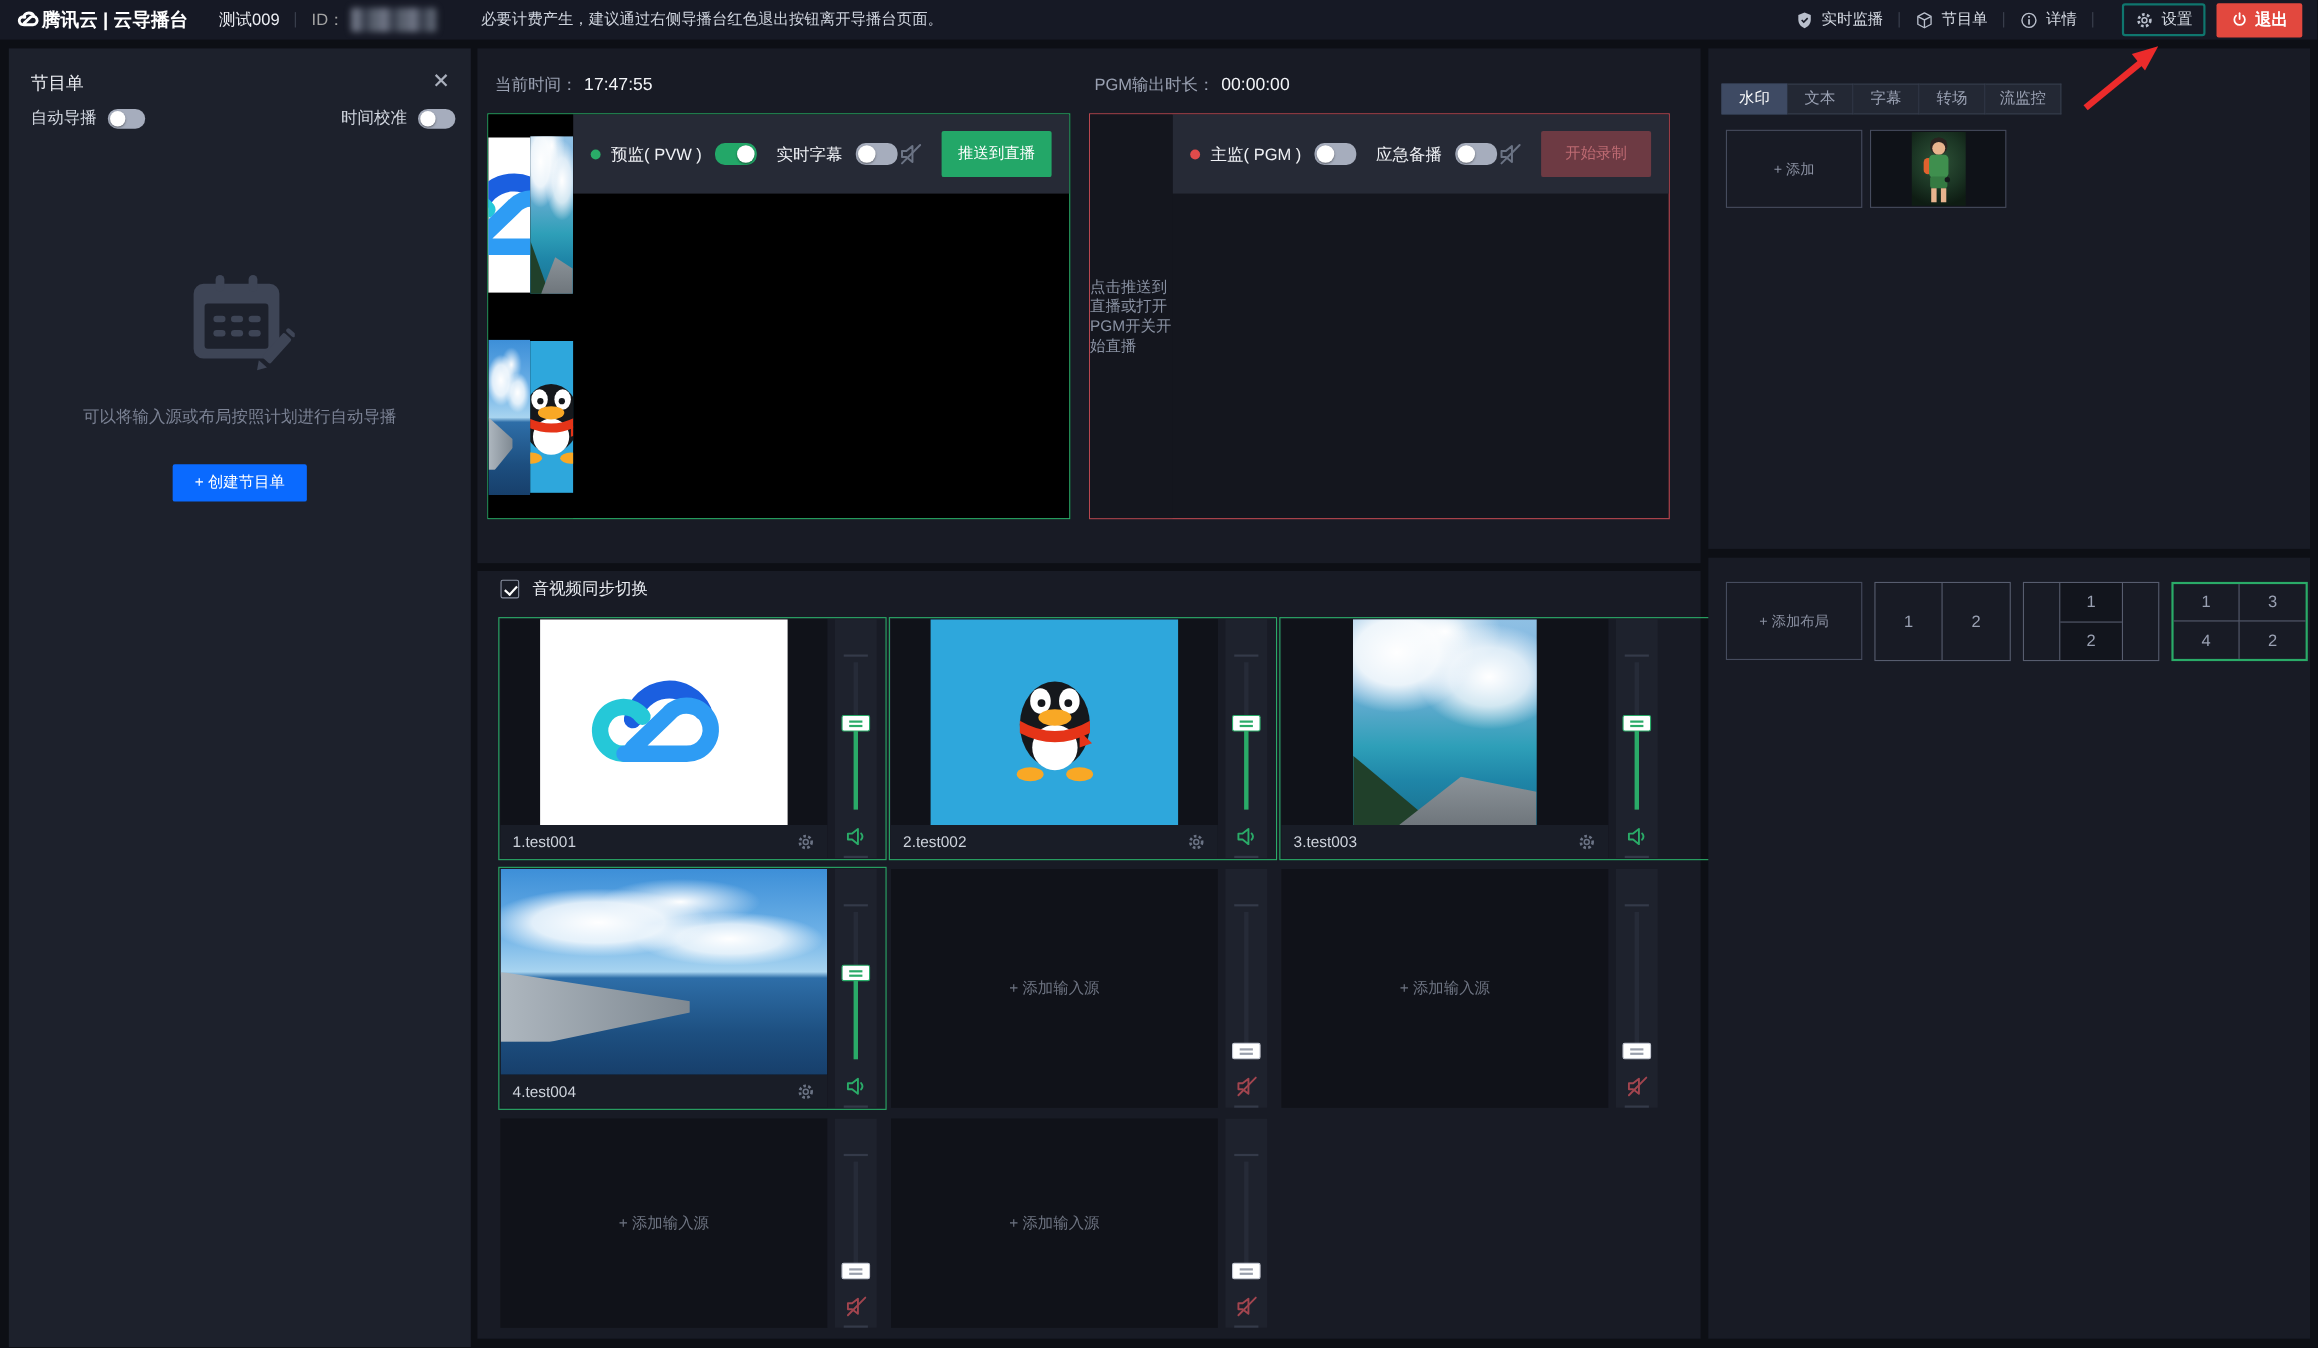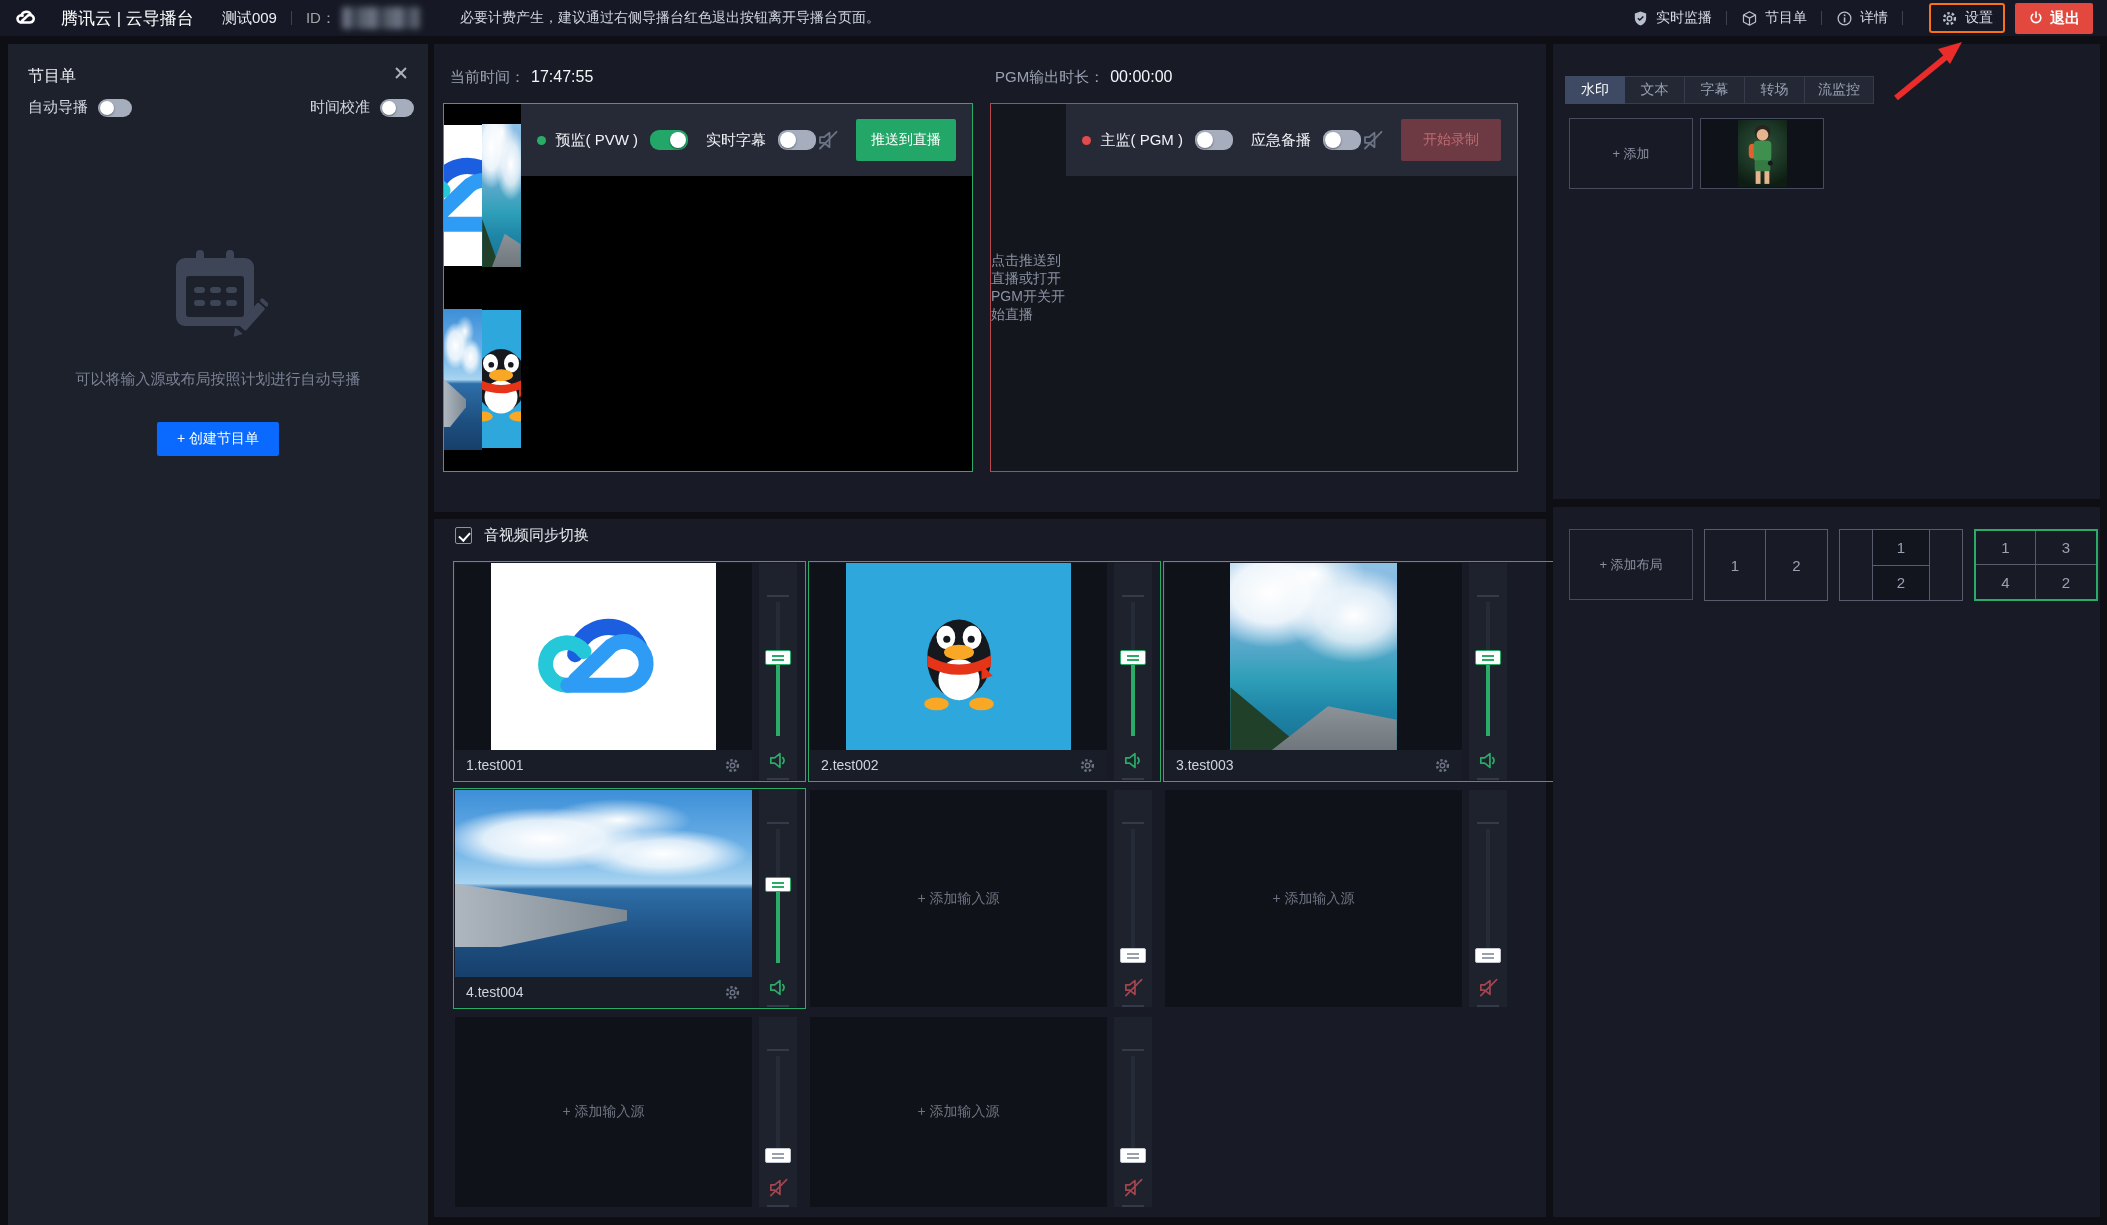--- a/index.html
+++ b/index.html
@@ -3,33 +3,33 @@
 <meta charset="utf-8">
 <style>
   html,body{margin:0;padding:0;background:#0d0f15;}
   *{box-sizing:border-box;}
   .stage{position:relative;width:2107px;height:1225px;background:#0d0f15;overflow:hidden;
     font-family:"Liberation Sans","DejaVu Sans",sans-serif;color:#e8ebf0;}
 
   
   .topbar{position:absolute;left:0;top:0;width:2107px;height:36px;background:#161925;
     display:flex;align-items:center;padding:0 14px;}
-  .brand{display:flex;align-items:center;gap:23px;font-size:17px;font-weight:normal;color:#fff;white-space:nowrap;}
+  .brand{display:flex;align-items:center;gap:0;font-size:17px;font-weight:bold;color:#fff;white-space:nowrap;}
   .brand svg{width:24px;height:24px;}
   .studio{font-size:15px;color:#eceef3;margin-left:28px;white-space:nowrap;}
   .tb-sep{width:1px;height:14px;background:#3c4250;margin:0 14px;flex:none;}
   .id-label{font-size:15px;color:#a3a3a3;white-space:nowrap;}
   .id-blur{width:78px;height:22px;margin-left:6px;border-radius:2px;filter:blur(3px);
     background:repeating-linear-gradient(90deg,#6a7080 0 9px,#3a404e 9px 17px,#59606e 17px 26px),
                repeating-linear-gradient(0deg,rgba(255,255,255,.15) 0 6px,rgba(0,0,0,.3) 6px 12px);}
   .warning{font-size:14px;color:#cfd4de;margin-left:40px;white-space:nowrap;}
   .tb-right{margin-left:auto;display:flex;align-items:center;}
   .tb-item{display:flex;align-items:center;gap:7px;font-size:14px;color:#d6dbe4;white-space:nowrap;cursor:pointer;}
   .tb-item svg{width:17px;height:17px;color:#b9bfcc;flex:none;}
-  .settings-box{border:2px solid #f97316;border-radius:3px;padding:4px 10px;margin:0 10px 0 12px;}
+  .settings-box{border:2px solid #0f766e;border-radius:3px;padding:4px 10px;margin:0 10px 0 12px;}
   .exit-btn{background:#e2483e;color:#fff;font-size:15px;font-weight:bold;display:flex;align-items:center;
     gap:6px;padding:6px 13px;border-radius:2px;cursor:pointer;}
   .exit-btn svg{width:16px;height:16px;color:#fff;}
 
   
   .sidebar{position:absolute;left:8px;top:44px;width:420px;height:1181px;background:#1d212c;}
   .sb-title{position:absolute;left:20px;top:22px;font-size:16px;color:#eceef3;}
   .sb-close{position:absolute;right:20px;top:22px;width:14px;height:14px;cursor:pointer;}
   .sb-close::before,.sb-close::after{content:"";position:absolute;left:6px;top:0;width:2px;height:14px;background:#aab0bd;}
   .sb-close::before{transform:rotate(45deg);} .sb-close::after{transform:rotate(-45deg);}

